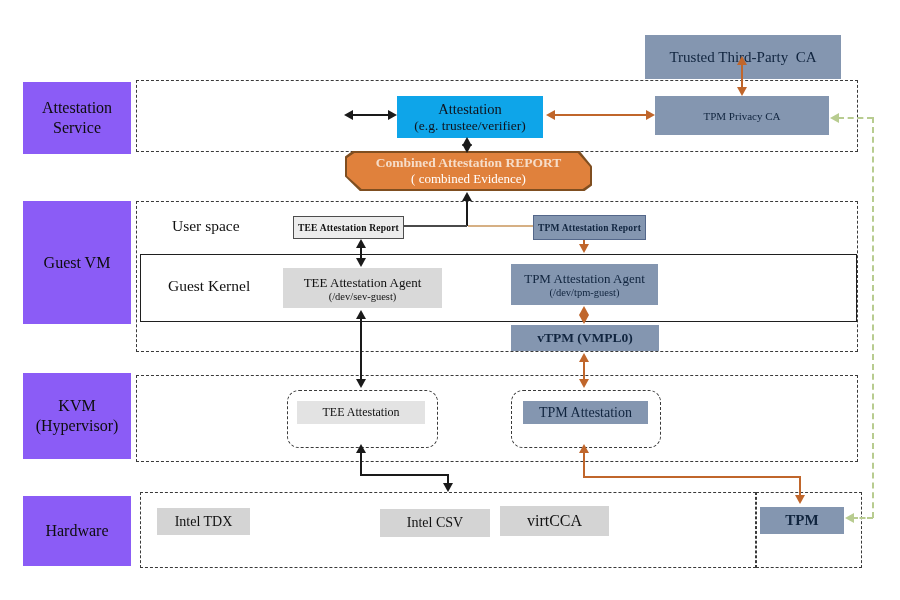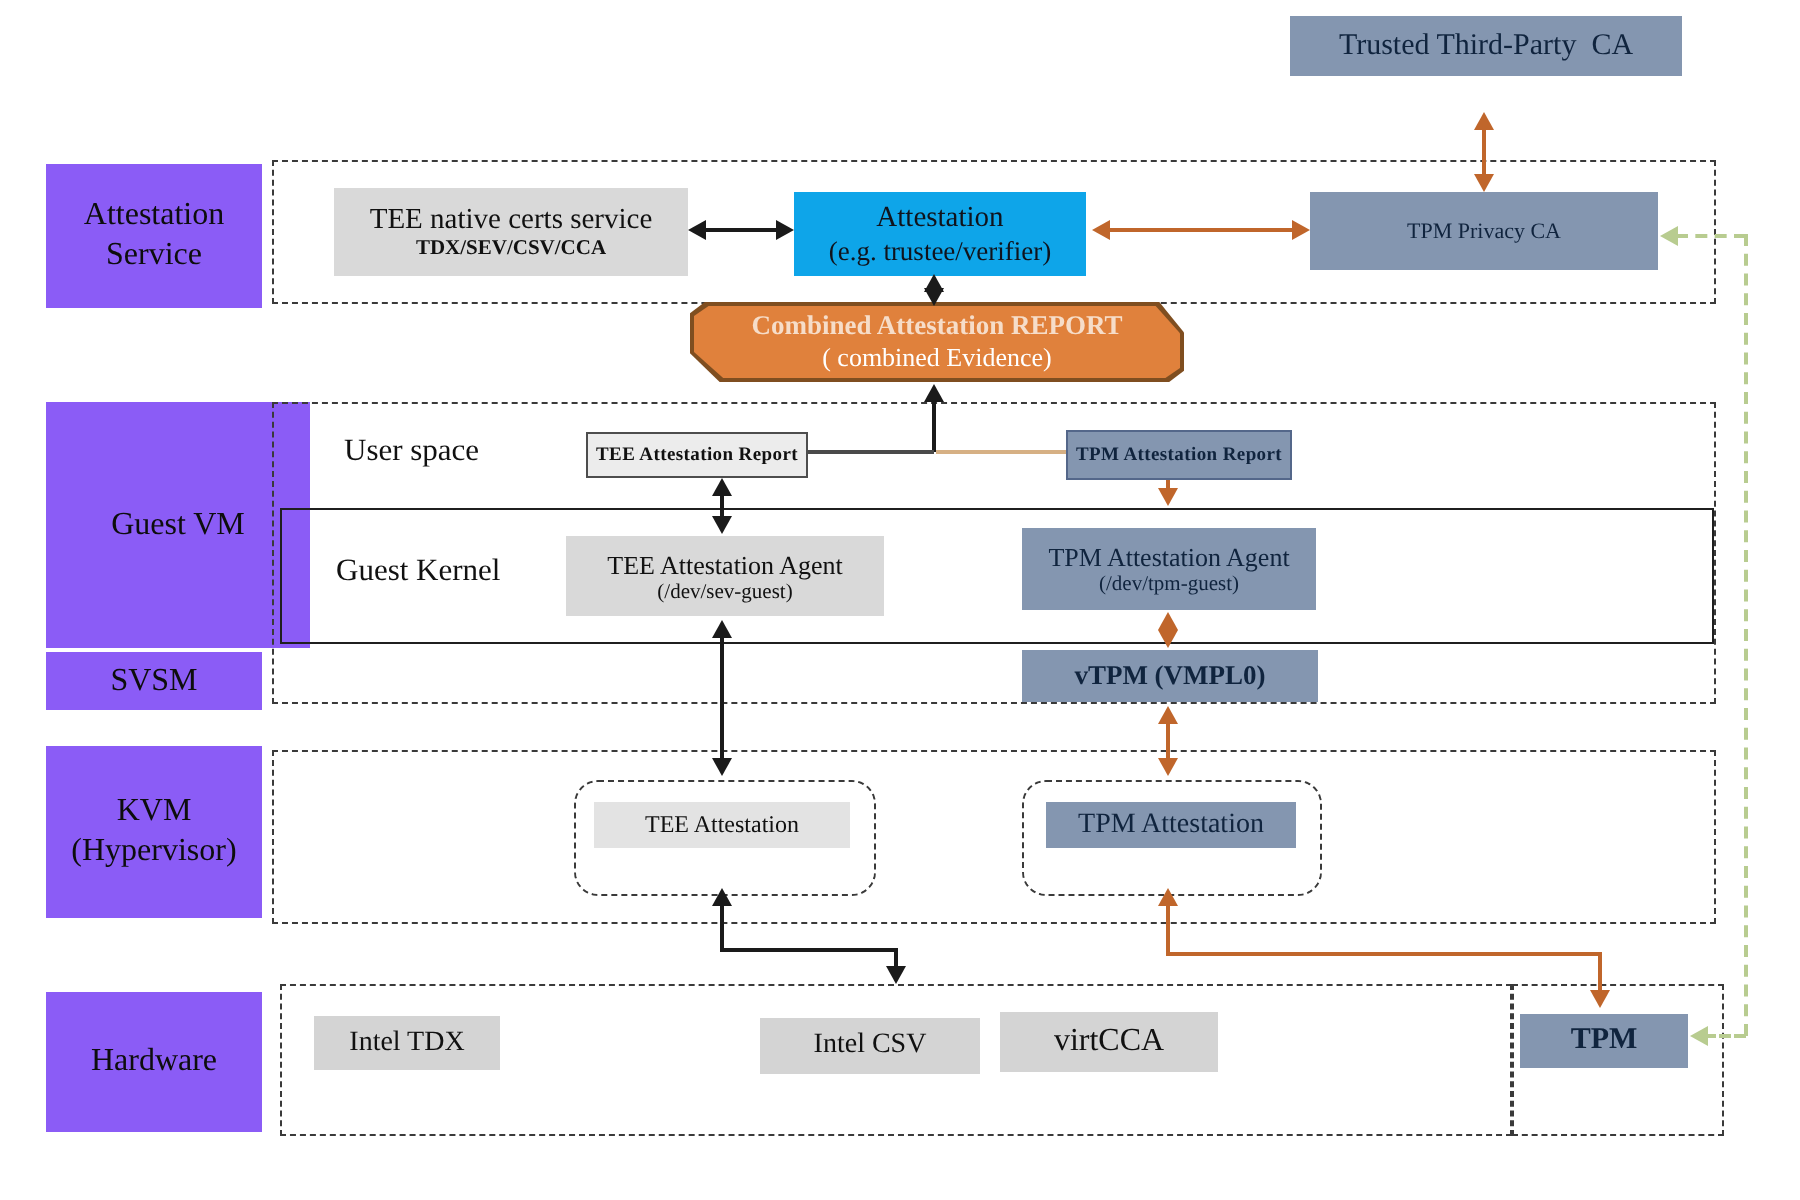--- a/index.html
+++ b/index.html
@@ -45,50 +45,43 @@
   .green{color:#b8cc90;}  .dkgray{color:#4a4a4a;}
 </style>
 </head>
 <body>
 
 <div id="canvas">
 
   <div class="abs side center" style="left:23px;top:82px;width:108px;height:72px;">
     <span style="width:90px;">Attestation Service</span>
     </div>
-  <div class="abs side center" style="left:23px;top:201px;width:132px;height:123px;">
+  <div class="abs side center" style="left:23px;top:201px;width:108px;height:123px;">
     <span>Guest VM</span>
-    </div>
-  <div class="abs side center" style="left:23px;top:326px;width:108px;height:29px;">
-    <span>SVSM</span>
     </div>
   <div class="abs side center" style="left:23px;top:373px;width:108px;height:86px;">
     <span style="width:100px;">KVM (Hypervisor)</span>
     </div>
   <div class="abs side center" style="left:23px;top:496px;width:108px;height:70px;">
     <span>Hardware</span>
     </div>
 
   <div class="abs rowrect" style="left:136px;top:80px;width:722px;height:72px;"></div>
   <div class="abs rowrect" style="left:136px;top:201px;width:722px;height:151px;"></div>
   <div class="abs solidrect" style="left:140px;top:254px;width:717px;height:68px;"></div>
   <div class="abs rowrect" style="left:136px;top:375px;width:722px;height:87px;"></div>
   <div class="abs rowrect" style="left:140px;top:492px;width:616px;height:76px;"></div>
   <div class="abs rowrect" style="left:756px;top:492px;width:106px;height:76px;"></div>
 
-  <div class="abs bluegray center" style="left:645px;top:8px;width:196px;height:30px;font-size:15px;white-space:pre;">
+  <div class="abs bluegray center" style="left:645px;top:35px;width:196px;height:44px;font-size:15px;white-space:pre;">
     <span>Trusted Third-Party  CA</span></div>
   <div class="abs bluegray center" style="left:655px;top:96px;width:174px;height:39px;font-size:11px;">
     <span>TPM Privacy CA</span>
     </div>
 
-  <div class="abs gray col" style="left:167px;top:94px;width:177px;height:44px;">
-    <span style="font-size:14.5px;">TEE native certs service</span>
-    <span style="font-size:10.5px;font-weight:bold;">TDX/SEV/CSV/CCA</span>
-  </div>
   <div class="abs lightblue col" style="left:397px;top:96px;width:146px;height:42px;">
     <span style="font-size:14.5px;">Attestation</span>
     <span style="font-size:13.5px;">(e.g. trustee/verifier)</span>
   </div>
 
   <div class="abs combined-outer" style="left:345px;top:151px;width:247px;height:40px;">
     <div class="combined-inner">
       <span class="l1">Combined Attestation REPORT</span>
       <span class="l2">( combined Evidence)</span>
     </div>

